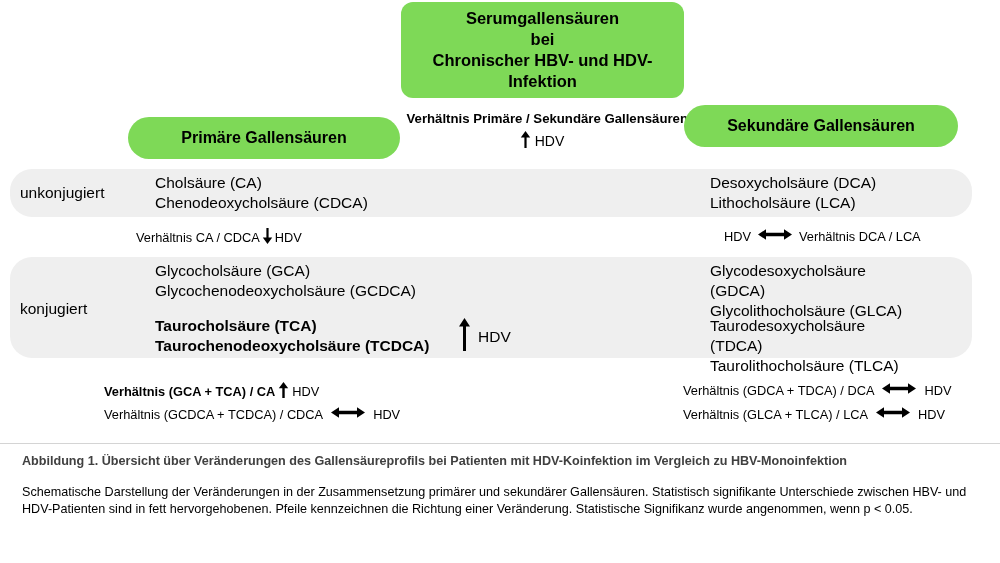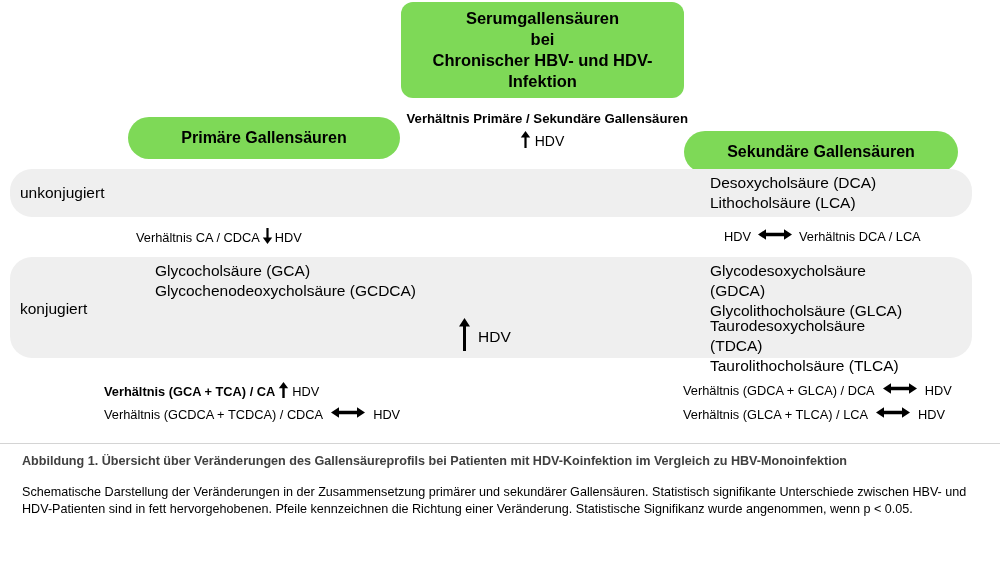--- a/index.html
+++ b/index.html
@@ -43,21 +43,21 @@
     border-radius: 12px;
     padding: 0 10px;
     white-space: pre-line;
   }
   #primary-box {
     left: 128px; top: 117px; width: 272px; height: 42px;
     font-size: 16px;
     border-radius: 21px;
   }
   #secondary-box {
-    left: 684px; top: 131px; width: 274px; height: 42px;
+    left: 684px; top: 105px; width: 274px; height: 42px;
     font-size: 16px;
     border-radius: 21px;
   }
 
   
   #center-ratio {
     left: 396px; top: 111px; width: 292px;
     text-align: right;
     font-size: 13.2px;
     font-weight: bold;
@@ -184,20 +184,22 @@
   </div>
 
   <div class="abs pill" id="primary-box">Primäre Gallensäuren</div>
 
   <div class="abs pill" id="secondary-box">Sekundäre Gallensäuren</div>
 
   <div class="abs band" id="band-unconjugated"></div>
 
   <div class="band-label" id="label-unkonjugiert">unkonjugiert</div>
 
+  <div class="abs acid-list" id="unconj-left">Cholsäure (CA)
+Chenodeoxycholsäure (CDCA)</div>
 
   <div class="abs acid-list" id="unconj-right">Desoxycholsäure (DCA)
 Lithocholsäure (LCA)</div>
 
   <div class="abs ratio" id="ratio-unconj-left">
     <span>Verhältnis CA / CDCA</span>
     <span class="arrow-down">
       <svg width="11" height="16" viewBox="0 0 11 16">
         <path d="M5.5 16 L10.2 9.6 L6.6 9.6 L6.6 0 L4.4 0 L4.4 9.6 L0.8 9.6 Z" fill="#000"></path>
       </svg>
@@ -215,20 +217,22 @@
     <span>Verhältnis DCA / LCA</span>
   </div>
 
   <div class="abs band" id="band-conjugated"></div>
 
   <div class="band-label" id="label-konjugiert">konjugiert</div>
 
   <div class="abs acid-list" id="conj-left-glyco">Glycocholsäure (GCA)
 Glycochenodeoxycholsäure (GCDCA)</div>
 
+  <div class="abs acid-list bold" id="conj-left-tauro">Taurocholsäure (TCA)
+Taurochenodeoxycholsäure (TCDCA)</div>
 
   <div class="abs" id="conj-tauro-arrow">
     <span class="arrow-up">
       <svg width="13" height="33" viewBox="0 0 13 33">
         <path d="M6.5 0 L12 8.5 L8 8.5 L8 33 L5 33 L5 8.5 L1 8.5 Z" fill="#000"></path>
       </svg>
     </span>
     <span>HDV</span>
   </div>
 
@@ -252,21 +256,21 @@
     <span>Verhältnis (GCDCA + TCDCA) / CDCA</span>
     <span class="arrow-lr">
       <svg width="34" height="13" viewBox="0 0 34 13">
         <path d="M0 6.5 L8 1.3 L8 4.8 L26 4.8 L26 1.3 L34 6.5 L26 11.7 L26 8.2 L8 8.2 L8 11.7 Z" fill="#000"></path>
       </svg>
     </span>
     <span>HDV</span>
   </div>
 
   <div class="abs ratio" id="ratio-conj-right-1">
-    <span>Verhältnis (GDCA + GLCA) / DCA</span>
+    <span>Verhältnis (GDCA + TDCA) / DCA</span>
     <span class="arrow-lr">
       <svg width="34" height="13" viewBox="0 0 34 13">
         <path d="M0 6.5 L8 1.3 L8 4.8 L26 4.8 L26 1.3 L34 6.5 L26 11.7 L26 8.2 L8 8.2 L8 11.7 Z" fill="#000"></path>
       </svg>
     </span>
     <span>HDV</span>
   </div>
 
   <div class="abs ratio" id="ratio-conj-right-2">
     <span>Verhältnis (GLCA + TLCA) / LCA</span>

